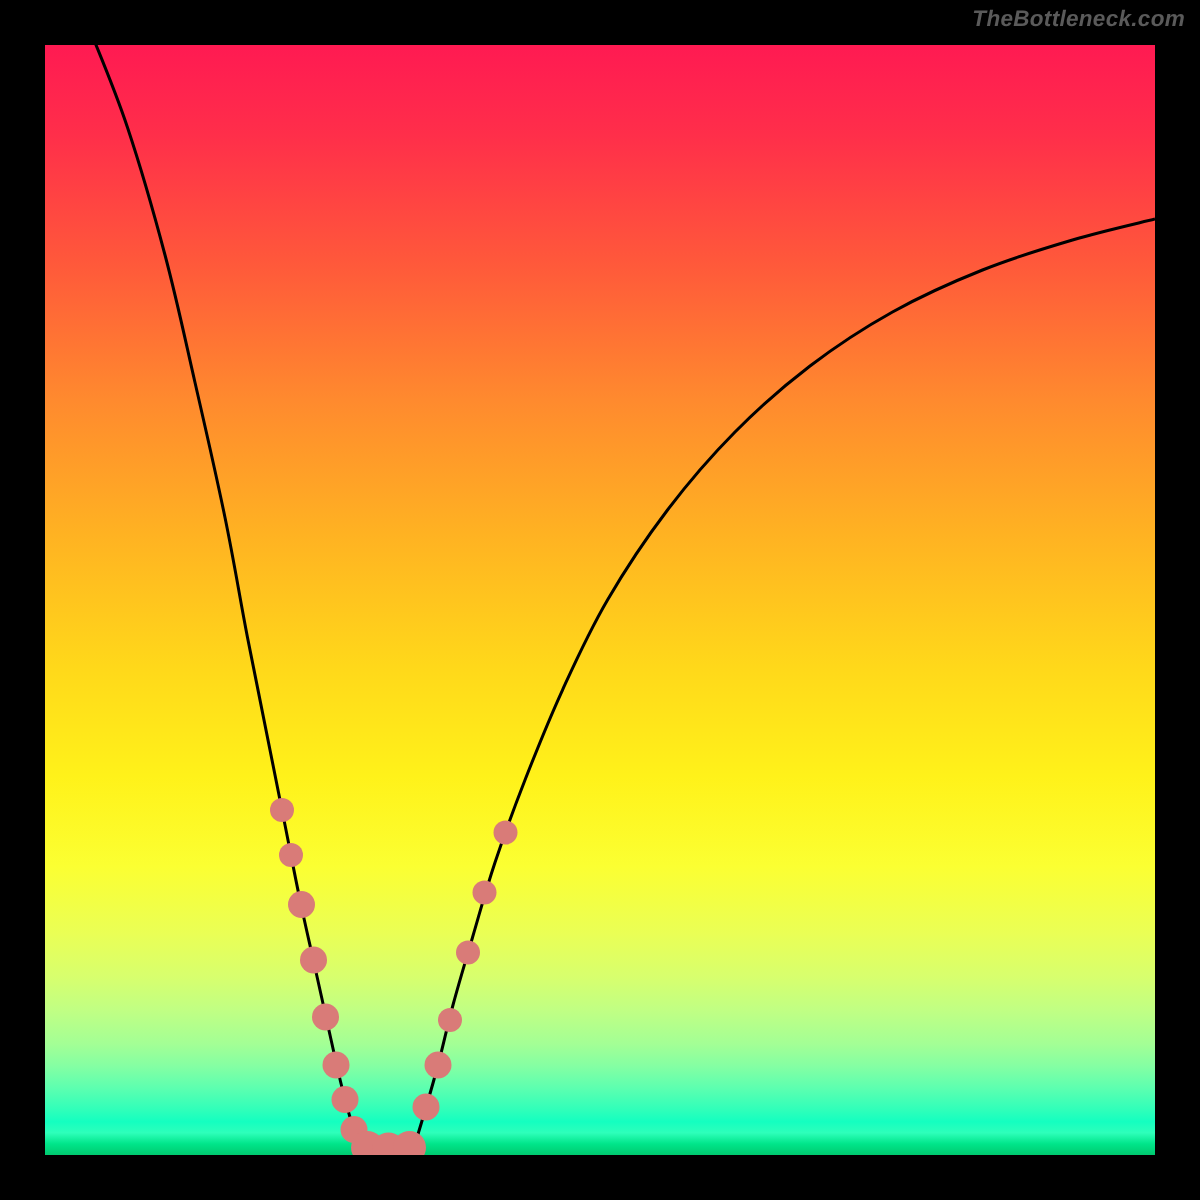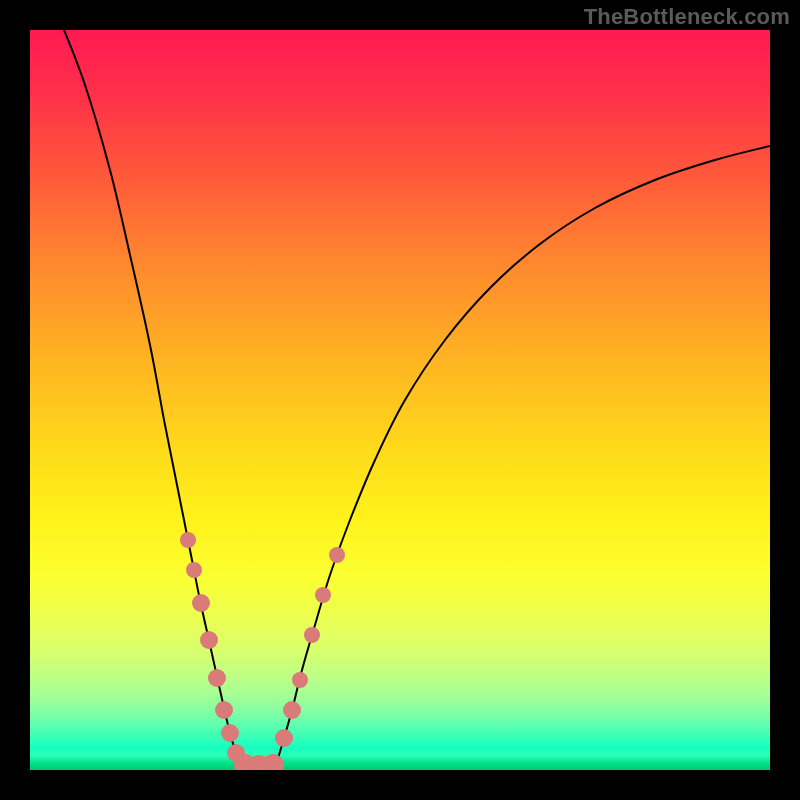--- a/index.html
+++ b/index.html
@@ -62,23 +62,24 @@
     stroke: none;
   }
   circle.marker-big {
     fill: #d97b78;
   }
   .watermark {
     position: absolute;
     top: 4px;
     right: 10px;
     color: #5a5a5a;
-    font-size: 22px;
+    font-size: 15px;
     font-weight: 600;
     letter-spacing: 0.2px;
+    font-style: italic;
   }
 </style>
 </head>
 <body>
 
 <div class="frame">
   <div class="plot">
     <div class="gradient-fill"></div>
     <svg class="curve" viewBox="0 0 740 740" preserveAspectRatio="none">
       <path id="path-left" fill="none" stroke="#000" stroke-width="2" d="M 30 -10 C 34.5 1.6999999999999993, 46 28, 55 55 C 64 82, 71.9 109.4, 80 140 C 88.1 170.6, 92.8 193.5, 100 225 C 107.2 256.5, 113.7 284.4, 120 315 C 126.3 345.6, 129.6 367.1, 135 395 C 140.4 422.9, 145.5 447.5, 150 470 C 154.5 492.5, 156.4 502, 160 520 C 163.6 538, 166.4 552.9, 170 570 C 173.6 587.1, 176.4 598.8, 180 615 C 183.6 631.2, 186.76 645.6, 190 660 C 193.24 674.4, 195.3 684.2, 198 695 C 200.7 705.8, 202.3 712.26, 205 720 C 207.7 727.74, 211.56 734.76, 213 738"></path>

